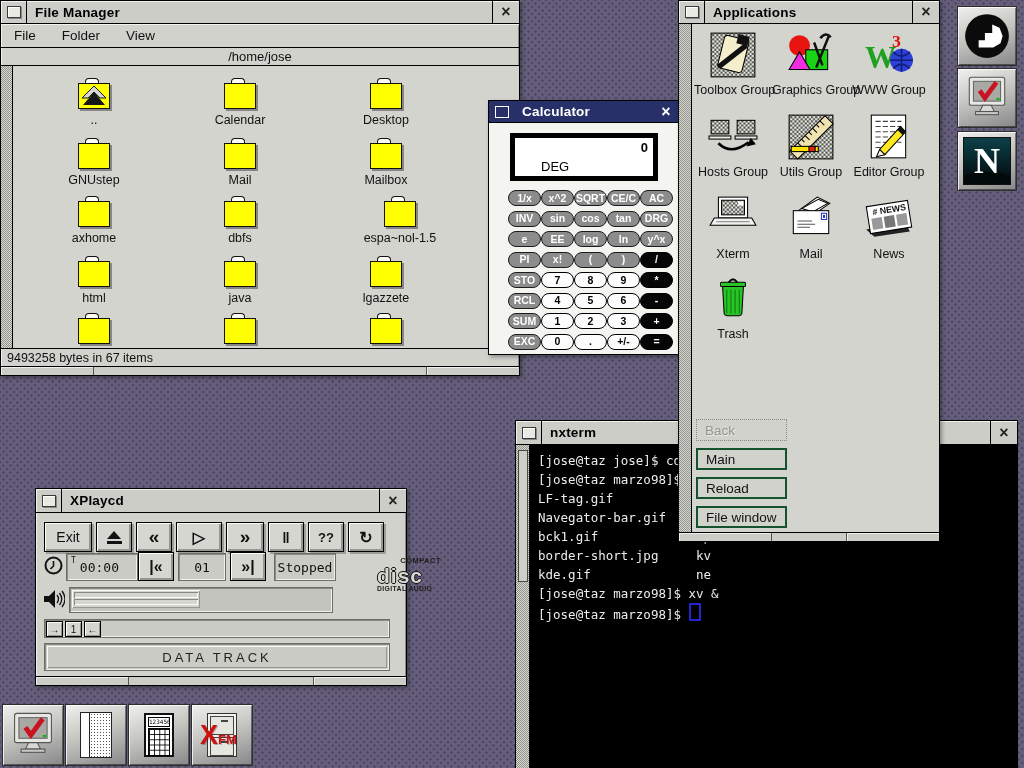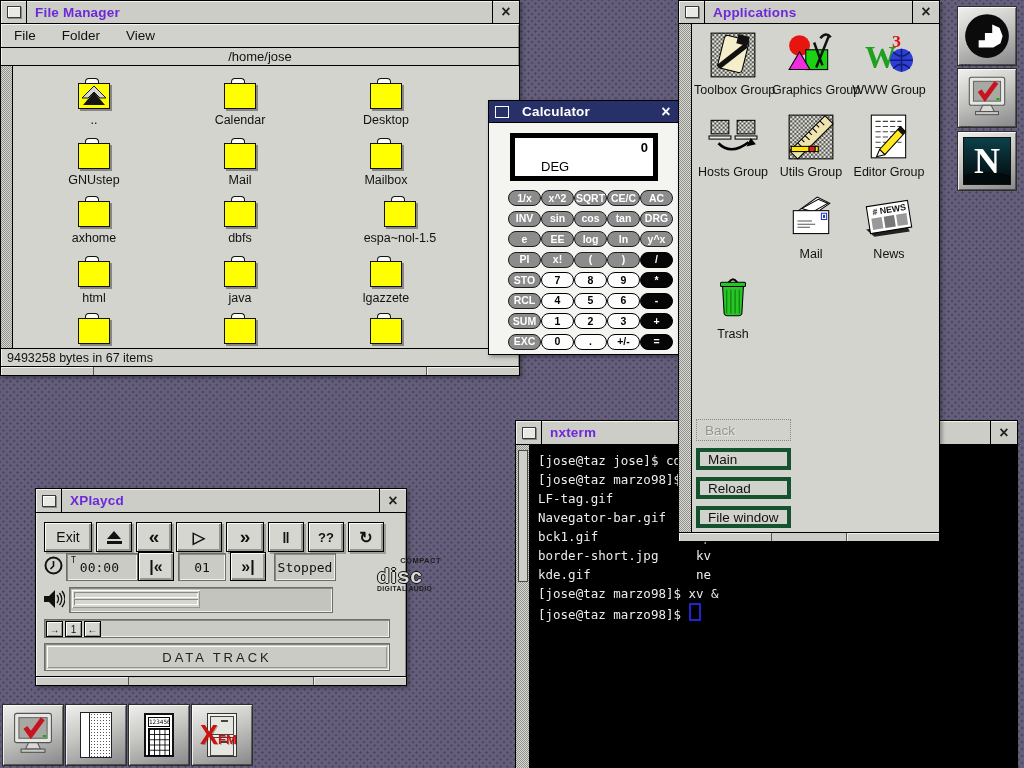--- a/index.html
+++ b/index.html
@@ -9,21 +9,21 @@
     background-image:radial-gradient(circle,#4c4663 1.1px,transparent 1.4px),radial-gradient(circle,#4c4663 1.1px,transparent 1.4px);
     background-size:7px 7px;background-position:0 0,3.5px 3.5px;}
   
   .window{position:absolute;background:#d2d2cd;border:1px solid #000;
     box-shadow:inset 1px 1px 0 #f1f1ee,inset -1px -1px 0 #8d8d88, 2px 2px 4px rgba(0,0,0,.35);
     display:flex;flex-direction:column;}
   .titlebar{height:22px;flex:0 0 22px;display:flex;align-items:stretch;background:#cdcdc8;
     border-bottom:1px solid #000;box-shadow:inset 1px 1px 0 #f2f2ef;}
   .tb-menu{width:25px;border-right:1px solid #000;display:flex;align-items:center;justify-content:center;}
   .tb-box{width:12px;height:10px;border:1.5px solid #3a3a3a;background:#e9e9e4;box-shadow:inset 1px 1px 0 #fff,1px 1px 0 #888;}
-  .tb-title{flex:1;display:flex;align-items:center;padding-left:8px;font-size:13.5px;font-weight:bold;color:#6d28d9;letter-spacing:.2px;}
+  .tb-title{flex:1;display:flex;align-items:center;padding-left:8px;font-size:13.5px;font-weight:bold;color:#000000;letter-spacing:.2px;}
   .tb-close{width:26px;border-left:1px solid #000;display:flex;align-items:center;justify-content:center;
     font-size:16px;font-weight:bold;color:#222;}
   .navy .titlebar{background:#273069;border-bottom:1px solid #000;box-shadow:none;}
   .navy .tb-title{color:#fff;}
   .navy .tb-close{color:#fff;border-left:none;}
   .navy .tb-menu{border-right:none;}
   .navy .tb-box{background:#273069;border-color:#fff;box-shadow:none;}
   .hatch{background:conic-gradient(#93938e 25%,#d8d8d3 0 50%,#93938e 0 75%,#d8d8d3 0) 0 0/2px 2px;}
   .resizebar{flex:0 0 8px;border-top:1px solid #000;position:relative;background:#cdcdc8;}
   .rz-l{position:absolute;left:0;top:0;bottom:0;width:92px;border-right:1px solid #55554f;box-shadow:inset 1px 1px 0 #eee;}
@@ -56,21 +56,21 @@
   .p-d{background:#060606;color:#fff;border:1.5px solid #000;}
   
   #apps{left:678px;top:0;width:260px;height:540px;z-index:4;}
   .apps-main{flex:1;display:flex;min-height:0;}
   .apps-scroll{flex:0 0 12px;border-right:1px solid #000;}
   .apps-area{flex:1;position:relative;background:#d4d4cf;}
   .acell{position:absolute;width:78px;text-align:center;}
   .aicon{height:52px;display:flex;align-items:flex-end;justify-content:center;}
   .alabel{font-size:12.5px;color:#111;margin-top:3px;white-space:nowrap;}
   .apps-btnrow{position:absolute;left:4px;bottom:4px;display:flex;gap:7px;flex-direction:column;}
-  .flatbtn{height:22px;border:4px solid #14532d;background:#d2d2cd;font-size:13.5px;color:#111;padding:1px 8px;display:flex;align-items:center;}
+  .flatbtn{height:22px;border:2px solid #14532d;background:#d2d2cd;font-size:13.5px;color:#111;padding:1px 8px;display:flex;align-items:center;}
   .flatbtn.disabled{color:#96968f;border:1px dotted #88888f;text-shadow:1px 1px 0 #e8e8e3;}
   
   #term{left:515px;top:420px;width:501px;height:348px;z-index:2;box-shadow:none;}
   #term .titlebar{height:23px;flex-basis:23px;}
   .term-main{flex:1;display:flex;min-height:0;}
   .term-scroll{flex:0 0 13px;border-right:1px solid #000;position:relative;}
   .term-thumb{position:absolute;left:2px;top:5px;width:8px;height:130px;background:#cfcfca;border:1px solid #4a4a45;}
   .term-screen{flex:1;background:#000;padding:6px 0 0 8px;overflow:hidden;}
   .tline{font-family:"DejaVu Sans Mono",monospace;font-size:12.5px;line-height:19px;color:#ececec;white-space:pre;}
   .cursor{display:inline-block;width:8px;height:14px;border:2px solid #2323cf;vertical-align:-2px;}
@@ -518,20 +518,32 @@
             <rect x="7" y="3" width="33" height="41" fill="#fff" stroke="#000"></rect>
             <path d="M11 9 h25 M11 14 h25 M11 19 h25 M11 24 h17 M11 29 h25 M11 34 h14" stroke="#444" stroke-dasharray="5 2"></path>
             <polygon points="20,41 40,19 35,14 15,36" fill="#ffe81c" stroke="#000"></polygon>
             <polygon points="15,36 20,41 12,43" fill="#f8f4e0" stroke="#000"></polygon>
             <polygon points="37,22 40,19 35,14 32,17" fill="#111"></polygon>
           </svg>
             </div>
           <div class="alabel">Editor Group</div>
         </div>
 
+        <div class="acell" style="left:2px;top:168px;">
+          <div class="aicon">
+              <svg viewBox="0 0 48 48" width="50" height="50">
+            <rect x="10" y="3" width="28" height="20" fill="#fff" stroke="#000"></rect>
+            <rect x="13" y="6" width="22" height="14" fill="url(#chk)" stroke="#000"></rect>
+            <rect x="29" y="7" width="5" height="4" fill="#fff"></rect>
+            <polygon points="6,23 42,23 46,30 2,30" fill="#f0f0ee" stroke="#000"></polygon>
+            <path d="M8 26.5 h32" stroke="#999"></path>
+          </svg>
+            </div>
+          <div class="alabel">Xterm</div>
+        </div>
 
         <div class="acell" style="left:80px;top:168px;">
           <div class="aicon">
               <svg viewBox="0 0 48 48" width="50" height="50">
             <polygon points="12,16 30,3 42,9 26,20" fill="#fff" stroke="#000"></polygon>
             <polygon points="15,14 31,5 40,9 26,17" fill="#fff" stroke="#000"></polygon>
             <rect x="7" y="16" width="34" height="22" fill="#fff" stroke="#000"></rect>
             <rect x="34" y="18.5" width="5" height="6" fill="#fff" stroke="#2838c0"></rect>
             <rect x="35.5" y="20" width="2" height="3" fill="#2838c0"></rect>
             <path d="M11 26 h14 M11 29 h17 M11 32 h12" stroke="#555"></path>

